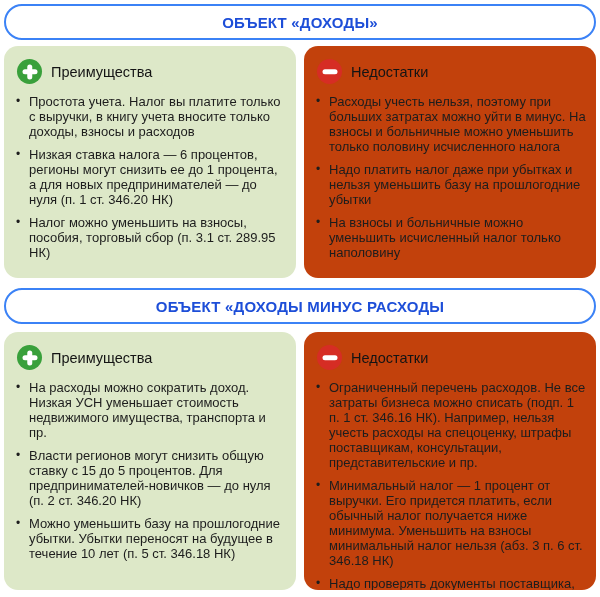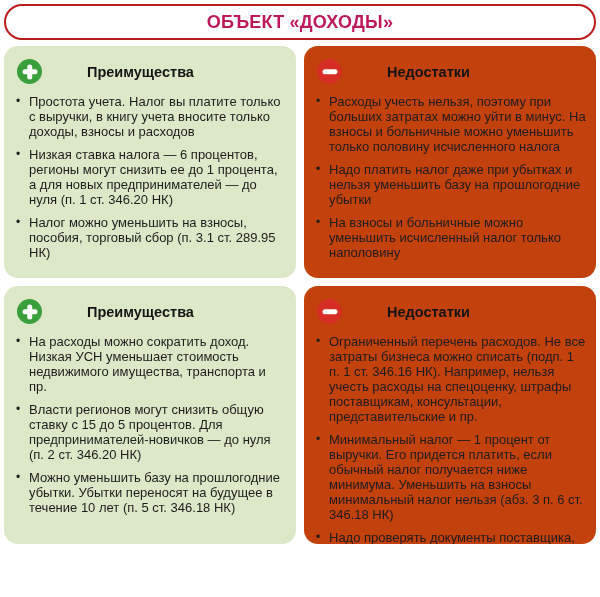--- a/index.html
+++ b/index.html
@@ -4,37 +4,37 @@
 <style>
   html, body { margin: 0; padding: 0; background: #ffffff; }
   .wrap {
     width: 600px; height: 597px; box-sizing: border-box;
     padding: 4px 4px 0 4px;
     font-family: "Liberation Sans", sans-serif;
     position: relative;
   }
   .hdr {
     height: 36px; box-sizing: border-box;
-    border: 2px solid #b91c1c; border-radius: 18px;
+    border: 2px solid #3b82f6; border-radius: 18px;
     background: #ffffff;
     display: flex; align-items: center; justify-content: center;
-    color: #be185d; font-weight: 700; font-size: 18px; letter-spacing: 0.2px;
+    color: #1d4ed8; font-weight: 700; font-size: 15px; letter-spacing: 0.2px;
   }
   .hdr2 { margin-top: 10px; }
   .row { display: flex; gap: 8px; margin-top: 6px; }
   .row1 { height: 232px; }
   .row2 { height: 258px; margin-top: 8px; }
   .panel {
     flex: 1 1 0; box-sizing: border-box; overflow: hidden;
     border-radius: 14px; padding: 11px 9px 6px 12px;
   }
   .panel.adv { background: #dde8c8; }
   .panel.dis { background: #c2410c; }
   .phead { display: flex; align-items: center; gap: 9px; margin: 2px 0 10px 1px; }
-  .ptitle { font-size: 14.5px; font-weight: 700; color: #141414; margin-left: 36px; }
+  .ptitle { font-size: 14.5px; font-weight: 400; color: #141414; }
   .circle { width: 25px; height: 25px; border-radius: 50%; position: relative; flex: none; }
   .circle.plus { background: #39a03b; }
   .circle.minus { background: #d62d24; }
   .circle::before {
     content: ""; position: absolute; left: 50%; top: 50%;
     transform: translate(-50%, -50%);
     width: 15px; height: 5.5px; background: #ffffff; border-radius: 2.5px;
   }
   .circle.plus::after {
     content: ""; position: absolute; left: 50%; top: 50%;
@@ -89,20 +89,21 @@
         <span>Надо платить налог даже при убытках и нельзя уменьшить базу на прошлогодние убытки</span>
       </div>
       <div class="item">
         <span class="b">•</span>
         <span>На взносы и больничные можно уменьшить исчисленный налог только наполовину</span>
       </div>
     </div>
 
   </div>
 
+  <div class="hdr hdr2">ОБЪЕКТ «ДОХОДЫ МИНУС РАСХОДЫ</div>
 
   <div class="row row2">
 
     <div class="panel adv">
       <div class="phead">
         <span class="circle plus"></span>
         <span class="ptitle">Преимущества</span>
       </div>
       <div class="item">
         <span class="b">•</span>

